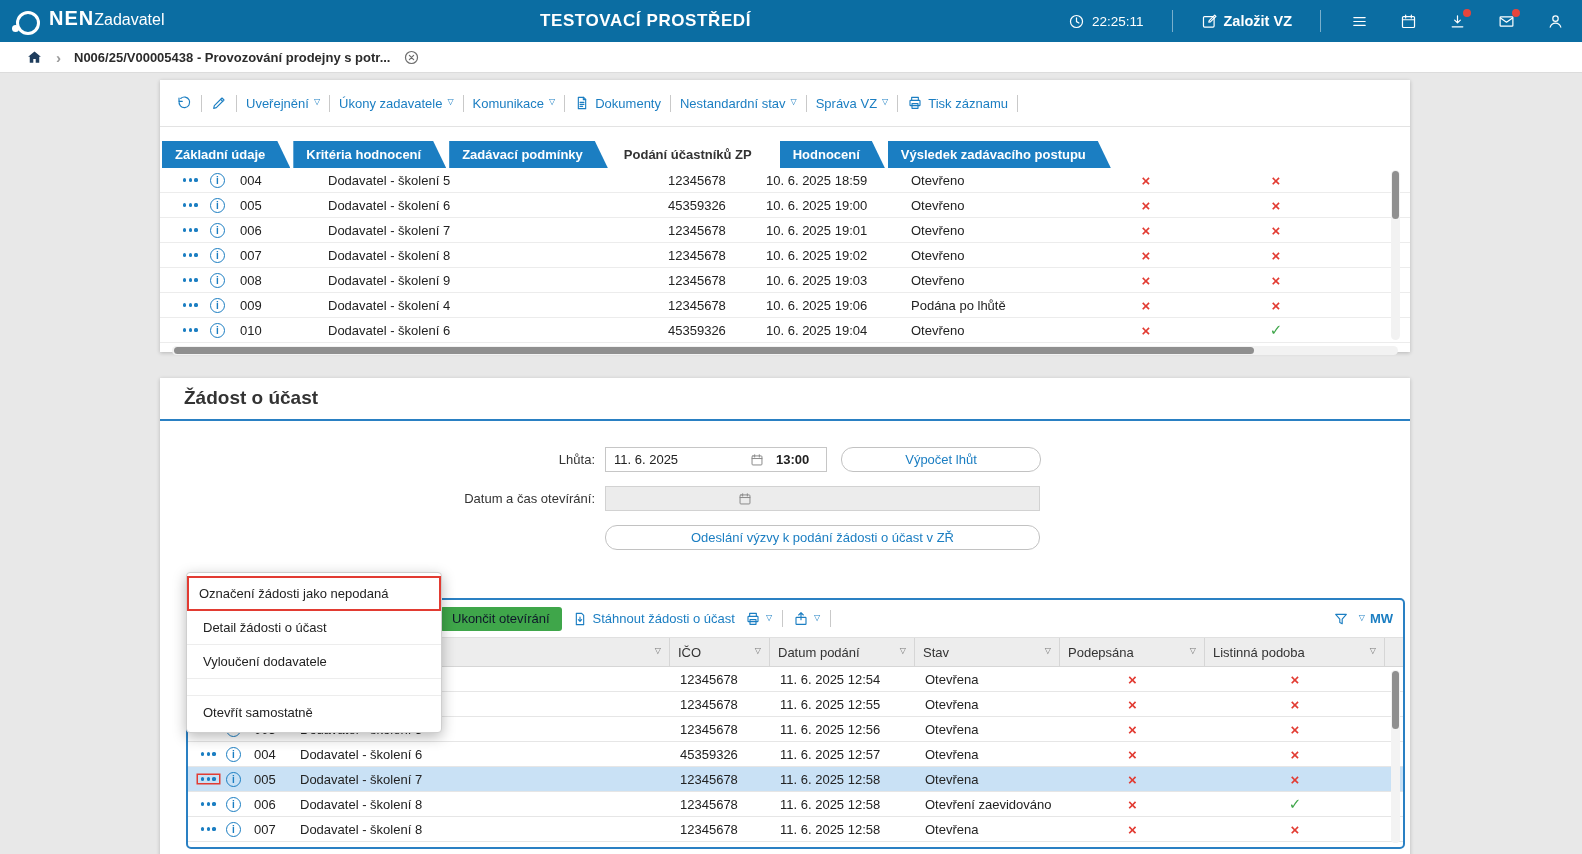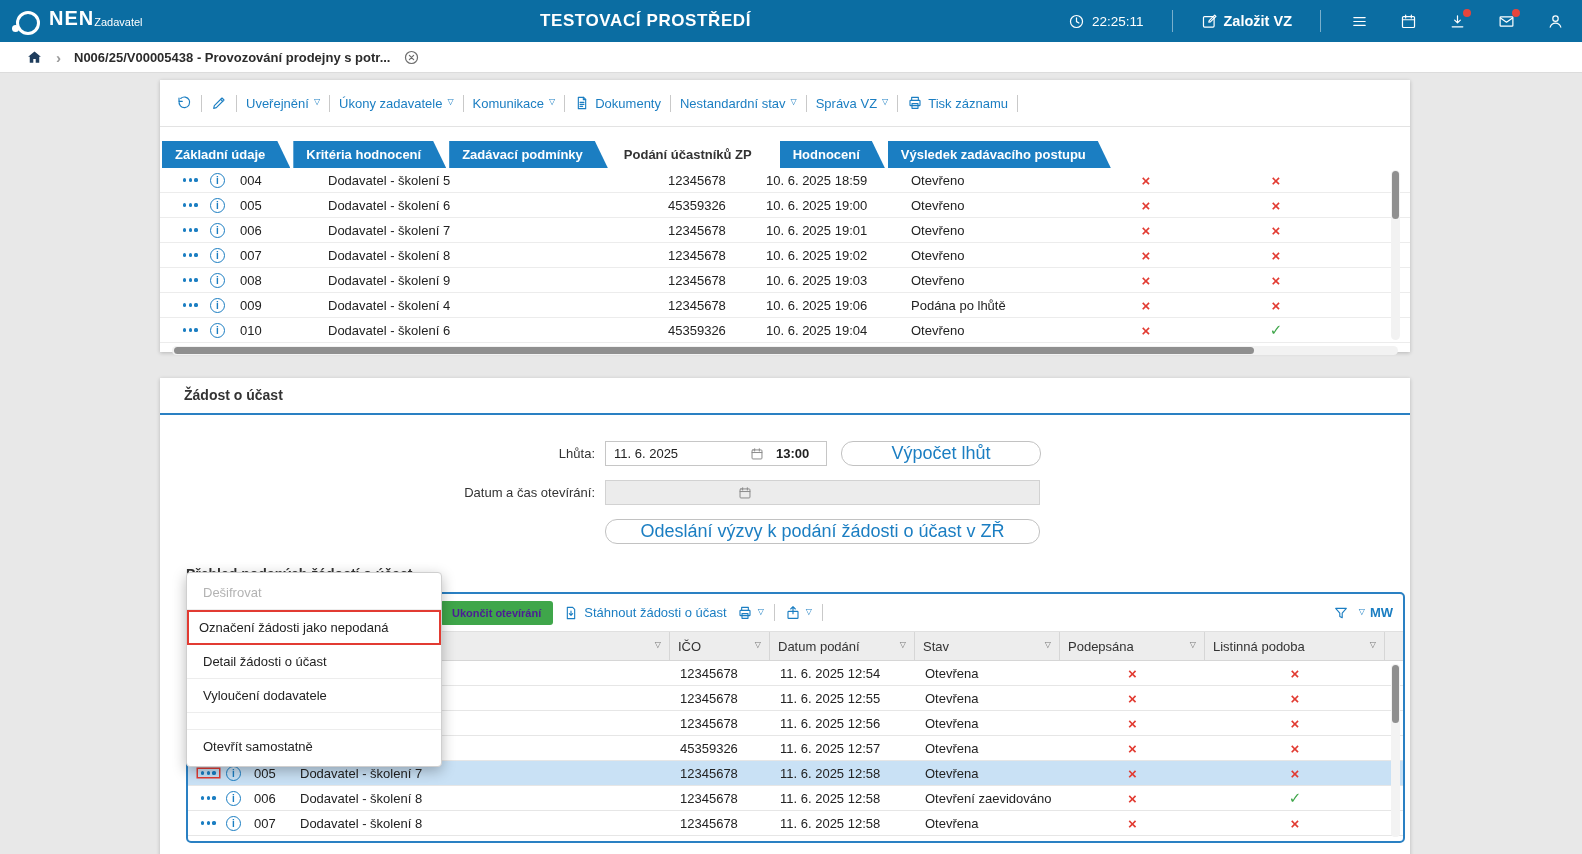--- a/index.html
+++ b/index.html
@@ -12,21 +12,21 @@
 .ic.s16{width:16px;height:16px}
 .dd{font-size:8px;line-height:1;transform:translateY(-1px);display:inline-block}
 
 
 .topbar{position:absolute;left:0;top:0;width:100%;height:42px;background:#0b6da2;color:#fff;display:flex;align-items:center;padding:0 16px;z-index:30}
 .logo{display:flex;align-items:flex-start;gap:9px}
 .ring{width:24px;height:24px;border:3.5px solid #fff;border-radius:50%;position:relative;margin-top:3px}
 .ring::before{content:"";position:absolute;width:7px;height:7px;border-radius:50%;background:#fff;left:-7px;bottom:0}
 .ltxt{display:flex;flex-direction:row;line-height:1}
 .ltxt b{font-size:20px;letter-spacing:1px}
-.ltxt i{font-style:normal;font-size:11px;margin-top:2px;align-self:flex-end}
+.ltxt i{font-style:normal;font-size:16px;margin-top:2px;align-self:flex-end}
 .env{position:absolute;left:540px;top:0;height:42px;display:flex;align-items:center;font-size:17px;font-weight:700;letter-spacing:.6px}
 .tb-right{margin-left:auto;display:flex;align-items:center;gap:28px}
 .tb-time{display:flex;align-items:center;gap:7px;font-size:13.5px}
 .wsep{width:1px;height:22px;background:rgba(255,255,255,.45)}
 .tb-create{font-weight:700;font-size:14.5px}
 .tb-ic{position:relative;padding:2px}
 .badge::after{content:"";position:absolute;top:-2px;right:-3px;width:8px;height:8px;border-radius:50%;background:#e8453c}
 
 
 .crumb{position:absolute;top:42px;left:0;width:100%;height:31px;background:#fff;border-bottom:1px solid #dcdcdc;display:flex;align-items:center;gap:13px;padding-left:26px;z-index:20}
@@ -66,42 +66,42 @@
 .c-m{width:130px;text-align:center}
 .mark{font-weight:700;font-size:15px}
 .mark.no{color:#e23b32}
 .mark.ok{color:#3fa64a}
 .vscroll1{position:absolute;right:10px;top:2px;width:9px;height:170px;background:#f2f2f2;border-radius:5px}
 .vscroll1 i{position:absolute;left:1px;top:1px;width:7px;height:48px;background:#8f8f8f;border-radius:4px;display:block}
 .hscroll{margin:3px 12px 0;height:9px;background:#f2f2f2;border-radius:5px;position:relative}
 .hscroll i{position:absolute;left:2px;top:1px;height:7px;width:1080px;background:#8f8f8f;border-radius:4px;display:block}
 
 
-.sec-h{font-size:14px;font-weight:700;color:#333;padding:9px 24px 10px;border-bottom:2px solid #2a80c3}
+.sec-h{font-size:19px;font-weight:700;color:#333;padding:9px 24px 10px;border-bottom:2px solid #2a80c3}
 .form{margin-top:26px;display:flex;flex-direction:column;gap:14px}
 .frow{display:flex;align-items:center}
 .flabel{width:445px;text-align:right;padding-right:10px;color:#333}
 .dtwrap{width:222px;height:25px;border:1px solid #c6c6c6;background:#fff;display:flex;align-items:center}
 .dtwrap .d{flex:1;padding-left:8px}
 .dtwrap .t{width:62px;padding-left:12px;font-weight:700}
 .calic{color:#8a8a8a}
-.btn{height:25px;border:1px solid #c2c2c2;border-radius:12px;background:#fff;color:#1b7ec2;font-size:18px;justify-content:center}
+.btn{height:25px;border:1px solid #c2c2c2;border-radius:12px;background:#fff;color:#1b7ec2;font-size:13px;justify-content:center}
 .btn.calc{width:200px;margin-left:14px}
 .btn.send{width:435px}
 .dtdis{width:435px;height:25px;border:1px solid #d2d2d2;background:#ececec;display:flex;align-items:center}
 .dtdis .d{width:132px}
 .ov-h{margin:22px 0 10px 26px;font-weight:700;font-size:14px;color:#333}
 
 
 .bbox{margin-left:26px;width:1219px;height:251px;border:2px solid #2a80c3;border-radius:5px;background:#fff;position:relative;overflow:hidden}
 .btb{height:37px;display:flex;align-items:center;gap:10px;padding:0 10px;color:#1b7ec2}
 .btb .spacer{width:232px;flex:none}
 .btb .vs{width:1px;height:17px;background:#c9c9c9}
 .btb .grow{flex:1}
-.btn-green{height:24px;padding:0 12px;border-radius:3px;background:#3fa64a;color:#4c1d95;font-weight:700;font-size:11px;flex:none;white-space:nowrap}
+.btn-green{height:24px;padding:0 12px;border-radius:3px;background:#3fa64a;color:#0f172a;font-weight:400;font-size:13px;flex:none;white-space:nowrap}
 .mw{font-weight:700;color:#1b7ec2}
 .bhead{height:30px;background:#ededed;display:flex;align-items:stretch;border-top:1px solid #e0e0e0;border-bottom:1px solid #d6d6d6;color:#333}
 .bh{display:flex;align-items:center;justify-content:space-between;padding:0 8px;border-right:1px solid #d6d6d6}
 .bh .dd{color:#777}
 .bh-main{width:482px}
 .bh-ico{width:100px}
 .bh-date{width:145px}
 .bh-stav{width:145px}
 .bh-pod{width:145px}
 .bh-list{width:180px}
@@ -710,23 +710,20 @@
       </div>
 
     <div class="bvscroll">
         <i></i>
       </div>
   </div>
 </section>
 
 <div class="ctx">
 
-    <div class="mi disabled">
-      <span>Dešifrovat</span>
-    </div>
 
     <div class="mi highlight">
       <span>Označení žádosti jako nepodaná</span>
     </div>
 
     <div class="mi">
       <span>Detail žádosti o účast</span>
     </div>
 
     <div class="mi">

